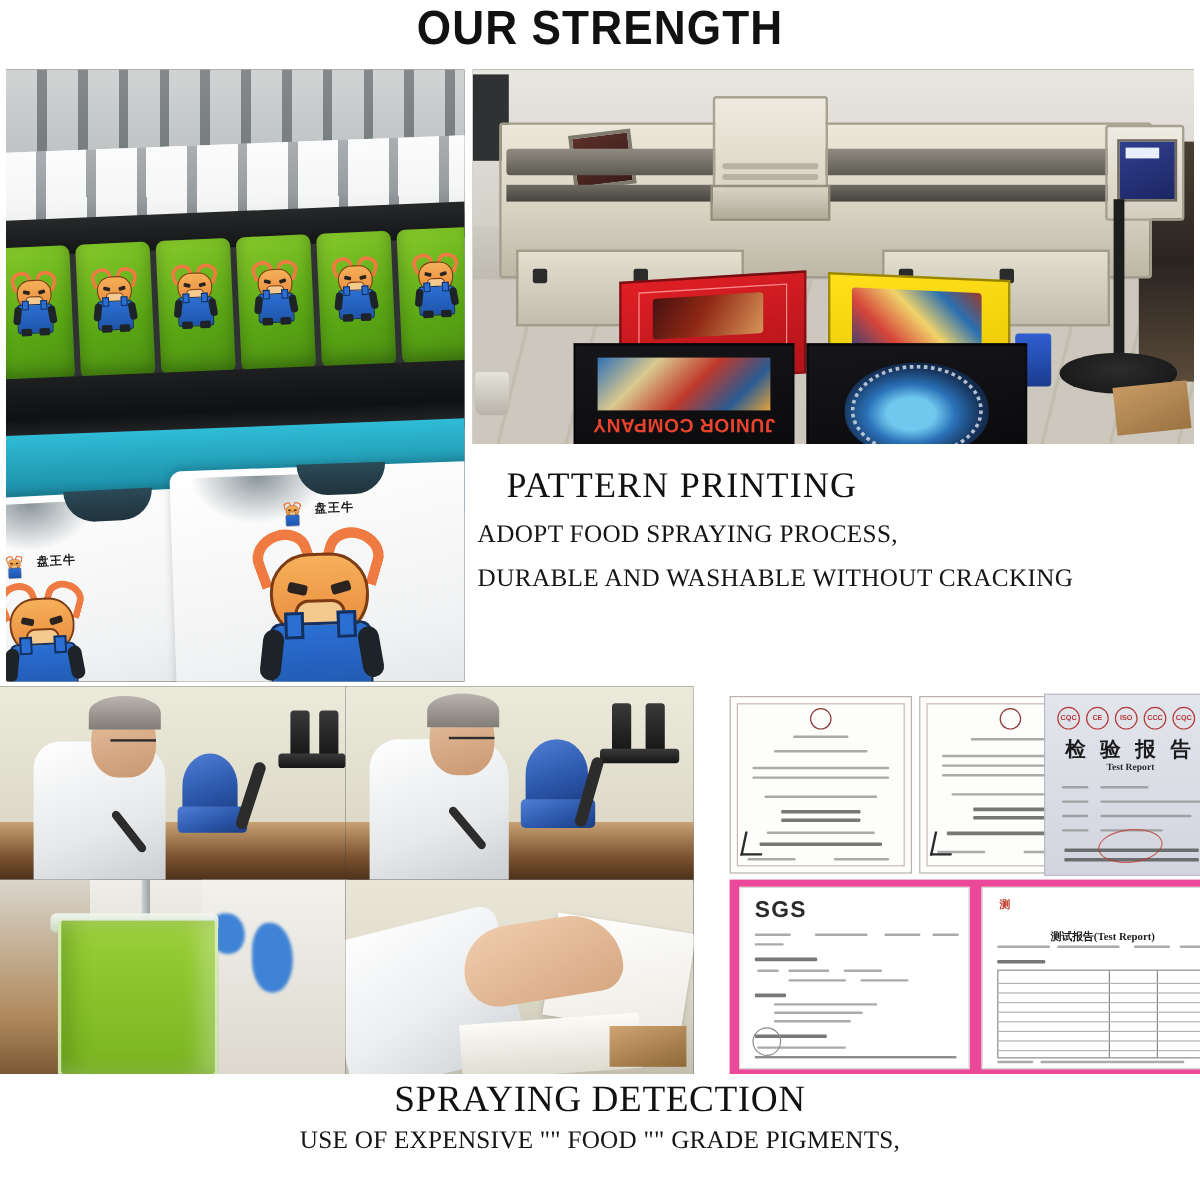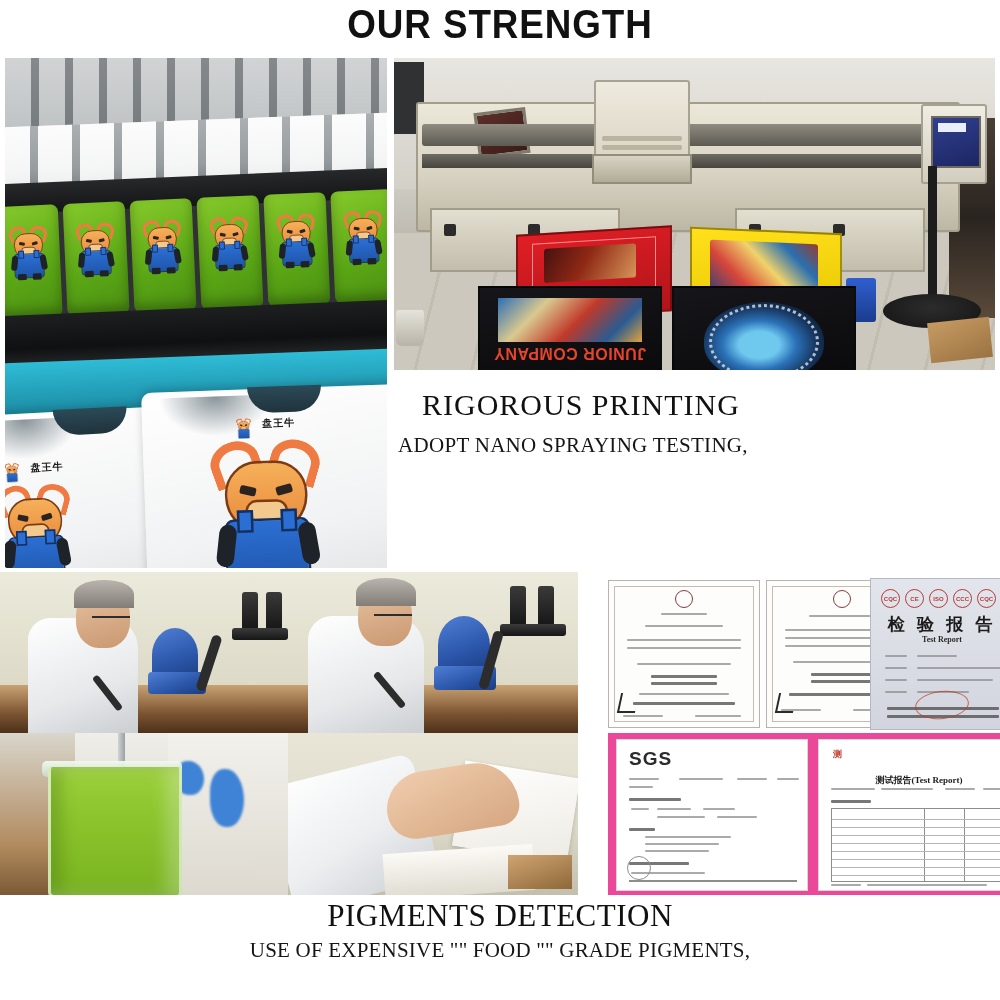--- a/index.html
+++ b/index.html
@@ -553,22 +553,23 @@
       <div class="flip-text junior-txt">JUNIOR COMPANY</div>
     </div>
     <div class="platen-shirt" id="shirt-blk-right">
       <div class="shark-emblem"></div>
       <div class="shark-ring"></div>
 
     </div>
   </div>
 
   <div class="pp-block">
-    <div class="pp-head">RIGOROUS PRINTING</div>
-    <div class="pp-line">ADOPT NANO SPRAYING TESTING,</div>
+    <div class="pp-head">PATTERN PRINTING</div>
+    <div class="pp-line">ADOPT FOOD SPRAYING PROCESS,</div>
+    <div class="pp-line">DURABLE AND WASHABLE WITHOUT CRACKING</div>
   </div>
 
   <div class="photo" id="photo-lab-left">
     <div class="lab-bg"></div>
       <div class="lab-wall"></div>
       <div class="lab-bench"></div>
     <div class="coat" style="left:28px;top:46px;width:110px;height:120px;border-radius:22px 30px 0 0;"></div>
     <div class="head-sci" style="left:76px;top:14px;width:54px;height:62px;"></div>
     <div class="hair" style="left:74px;top:8px;width:60px;height:28px;"></div>
     <div class="glasses" style="left:92px;top:44px;width:38px;"></div>
@@ -725,17 +726,17 @@
         <div class="row" style="top:50px;"></div>
         <div class="row" style="top:58px;"></div>
         <div class="row" style="top:66px;"></div>
       </div>
       <div class="ln" style="left:12px;top:144px;width:30px;"></div>
       <div class="ln" style="left:48px;top:144px;width:120px;"></div>
     </div>
   </div>
 
   <div class="pd-block">
-    <div class="pd-head">PIGMENTS DETECTION</div>
+    <div class="pd-head">SPRAYING DETECTION</div>
     <div class="pd-line">USE OF EXPENSIVE "" FOOD "" GRADE PIGMENTS,</div>
   </div>
 
 </div>
 
 </body></html>

